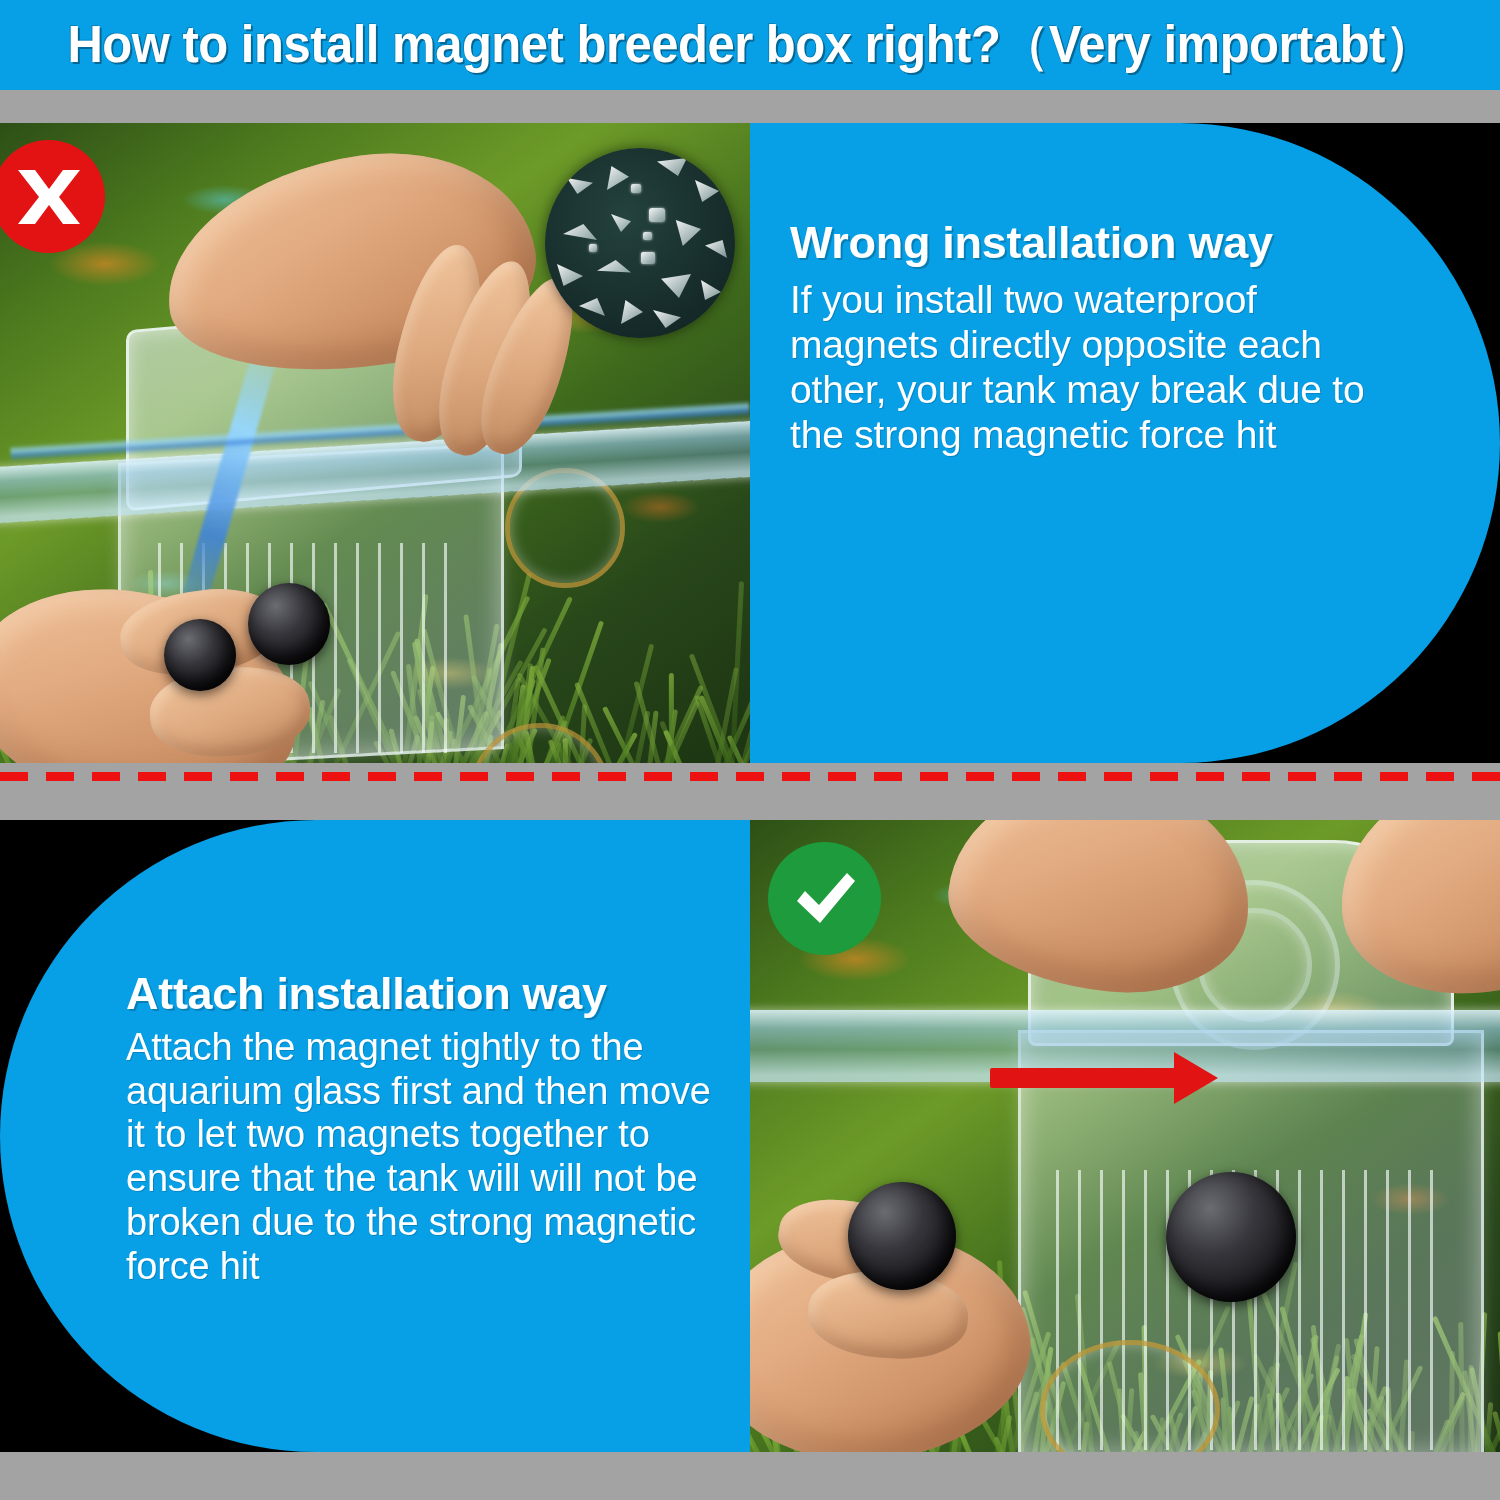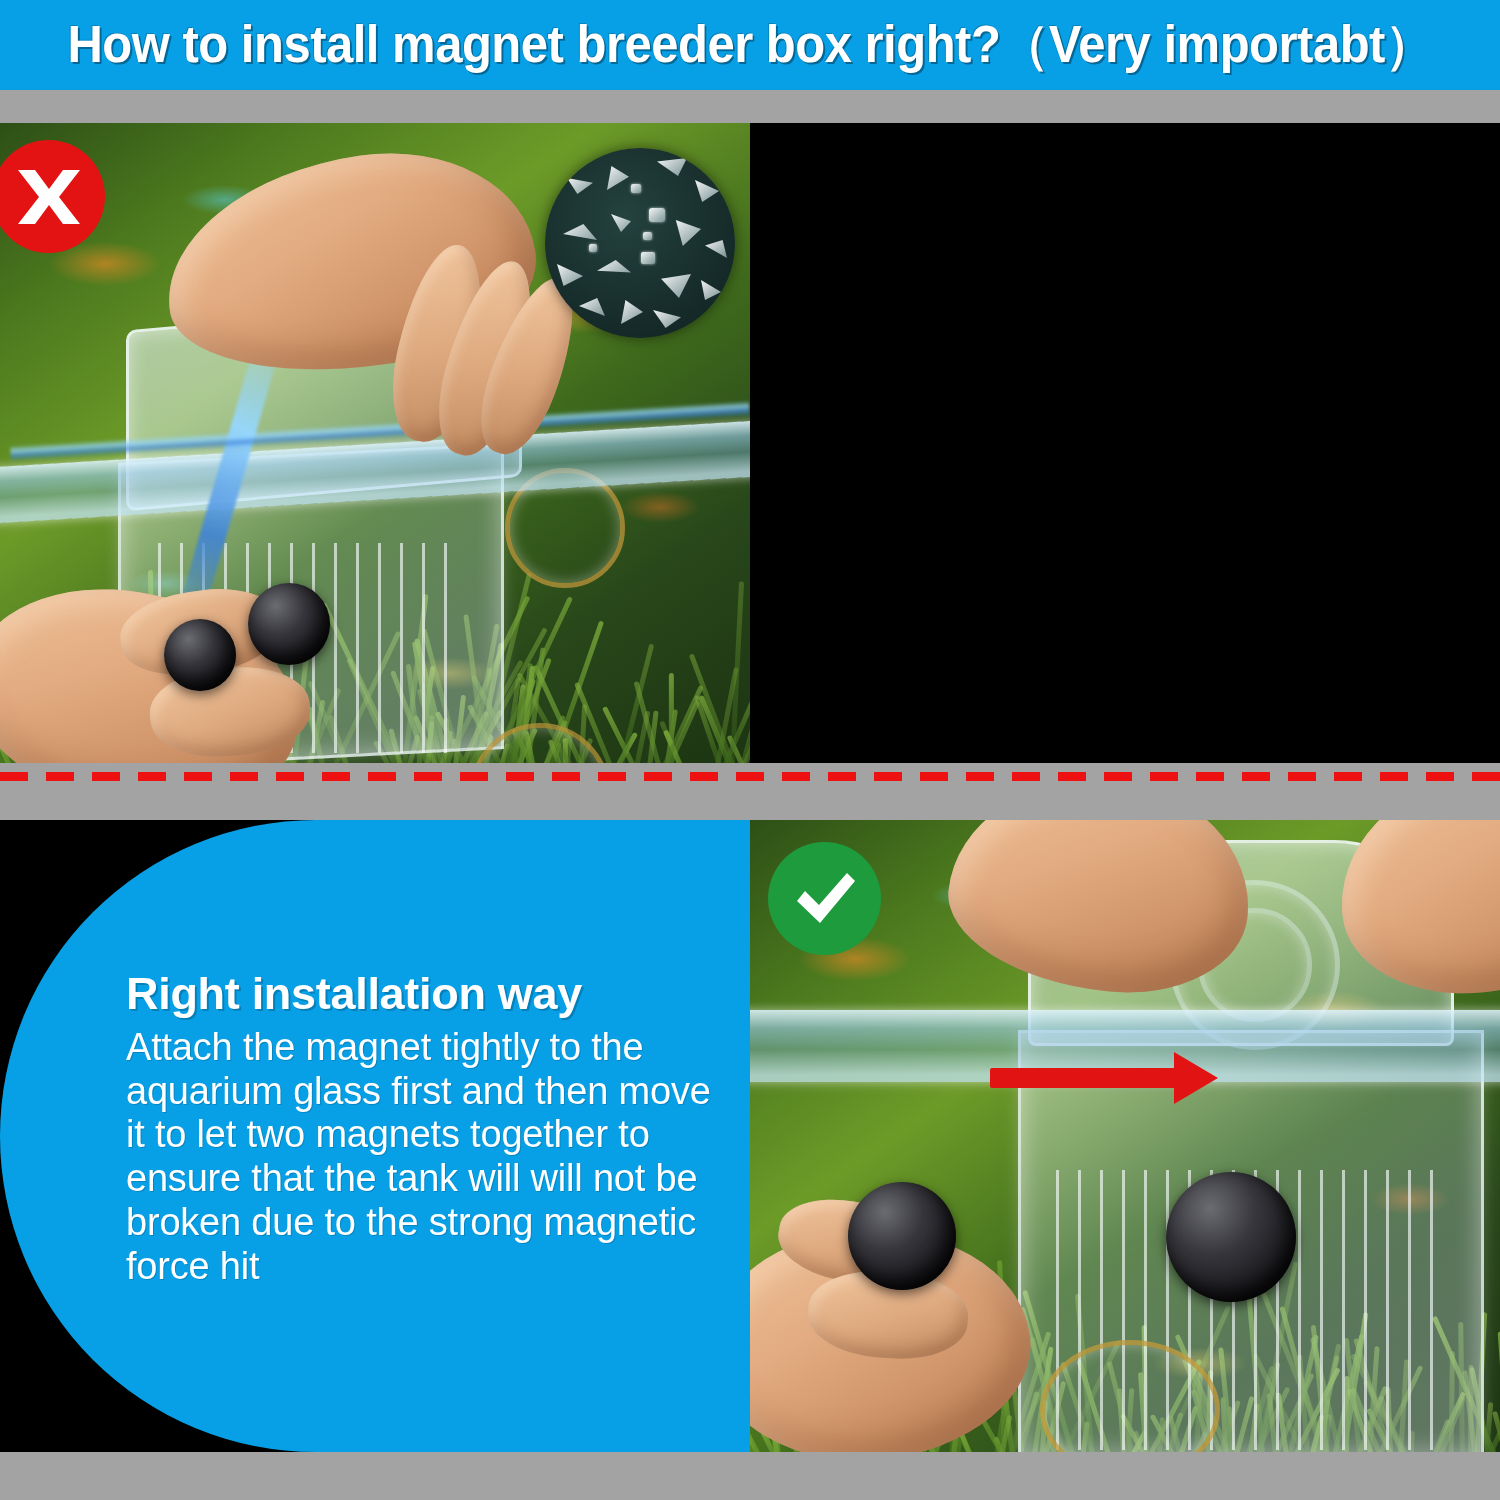--- a/index.html
+++ b/index.html
@@ -395,28 +395,32 @@
         <i class="shard" style="left:44px;top:96px;width:8px;height:8px;border-radius:2px;"></i>
       </div>
 
       <div class="badge" id="badge-wrong">
         <svg width="70" height="70" viewBox="0 0 70 70">
           <polygon points="4,8 21,8 35,27 49,8 66,8 45,35 66,62 49,62 35,43 21,62 4,62 25,35" fill="#FFFFFF"></polygon>
         </svg>
       </div>
     </div>
 
+    <div class="panel" id="panel-wrong">
+      <h2 class="panel-heading">Wrong installation way</h2>
+      <p class="panel-body">If you install two waterproof magnets directly opposite each other, your tank may break due to the strong magnetic force hit</p>
+    </div>
   </div>
 
   <div class="divider"></div>
 
   <div class="section" id="section-bottom">
 
     <div class="panel" id="panel-right">
-      <h2 class="panel-heading">Right installation way</h2>
+      <h2 class="panel-heading">Attach installation way</h2>
       <p class="panel-body">Attach the magnet tightly to the aquarium glass first and then move it to let two magnets together to ensure that the tank will will not be broken due to the strong magnetic force hit</p>
     </div>
 
     <div class="photo" id="photo-right">
       <div class="aquarium"></div>
       <div class="grass" id="grass-bottom">
           <i style="left:580px;top:511px;height:133px;transform:rotate(12.8deg);opacity:0.77"></i>
           <i style="left:25px;top:506px;height:204px;transform:rotate(-17.8deg);opacity:0.63"></i>
           <i style="left:204px;top:579px;height:67px;transform:rotate(6.2deg);opacity:0.70"></i>
           <i style="left:486px;top:502px;height:154px;transform:rotate(-23.6deg);opacity:0.69"></i>

